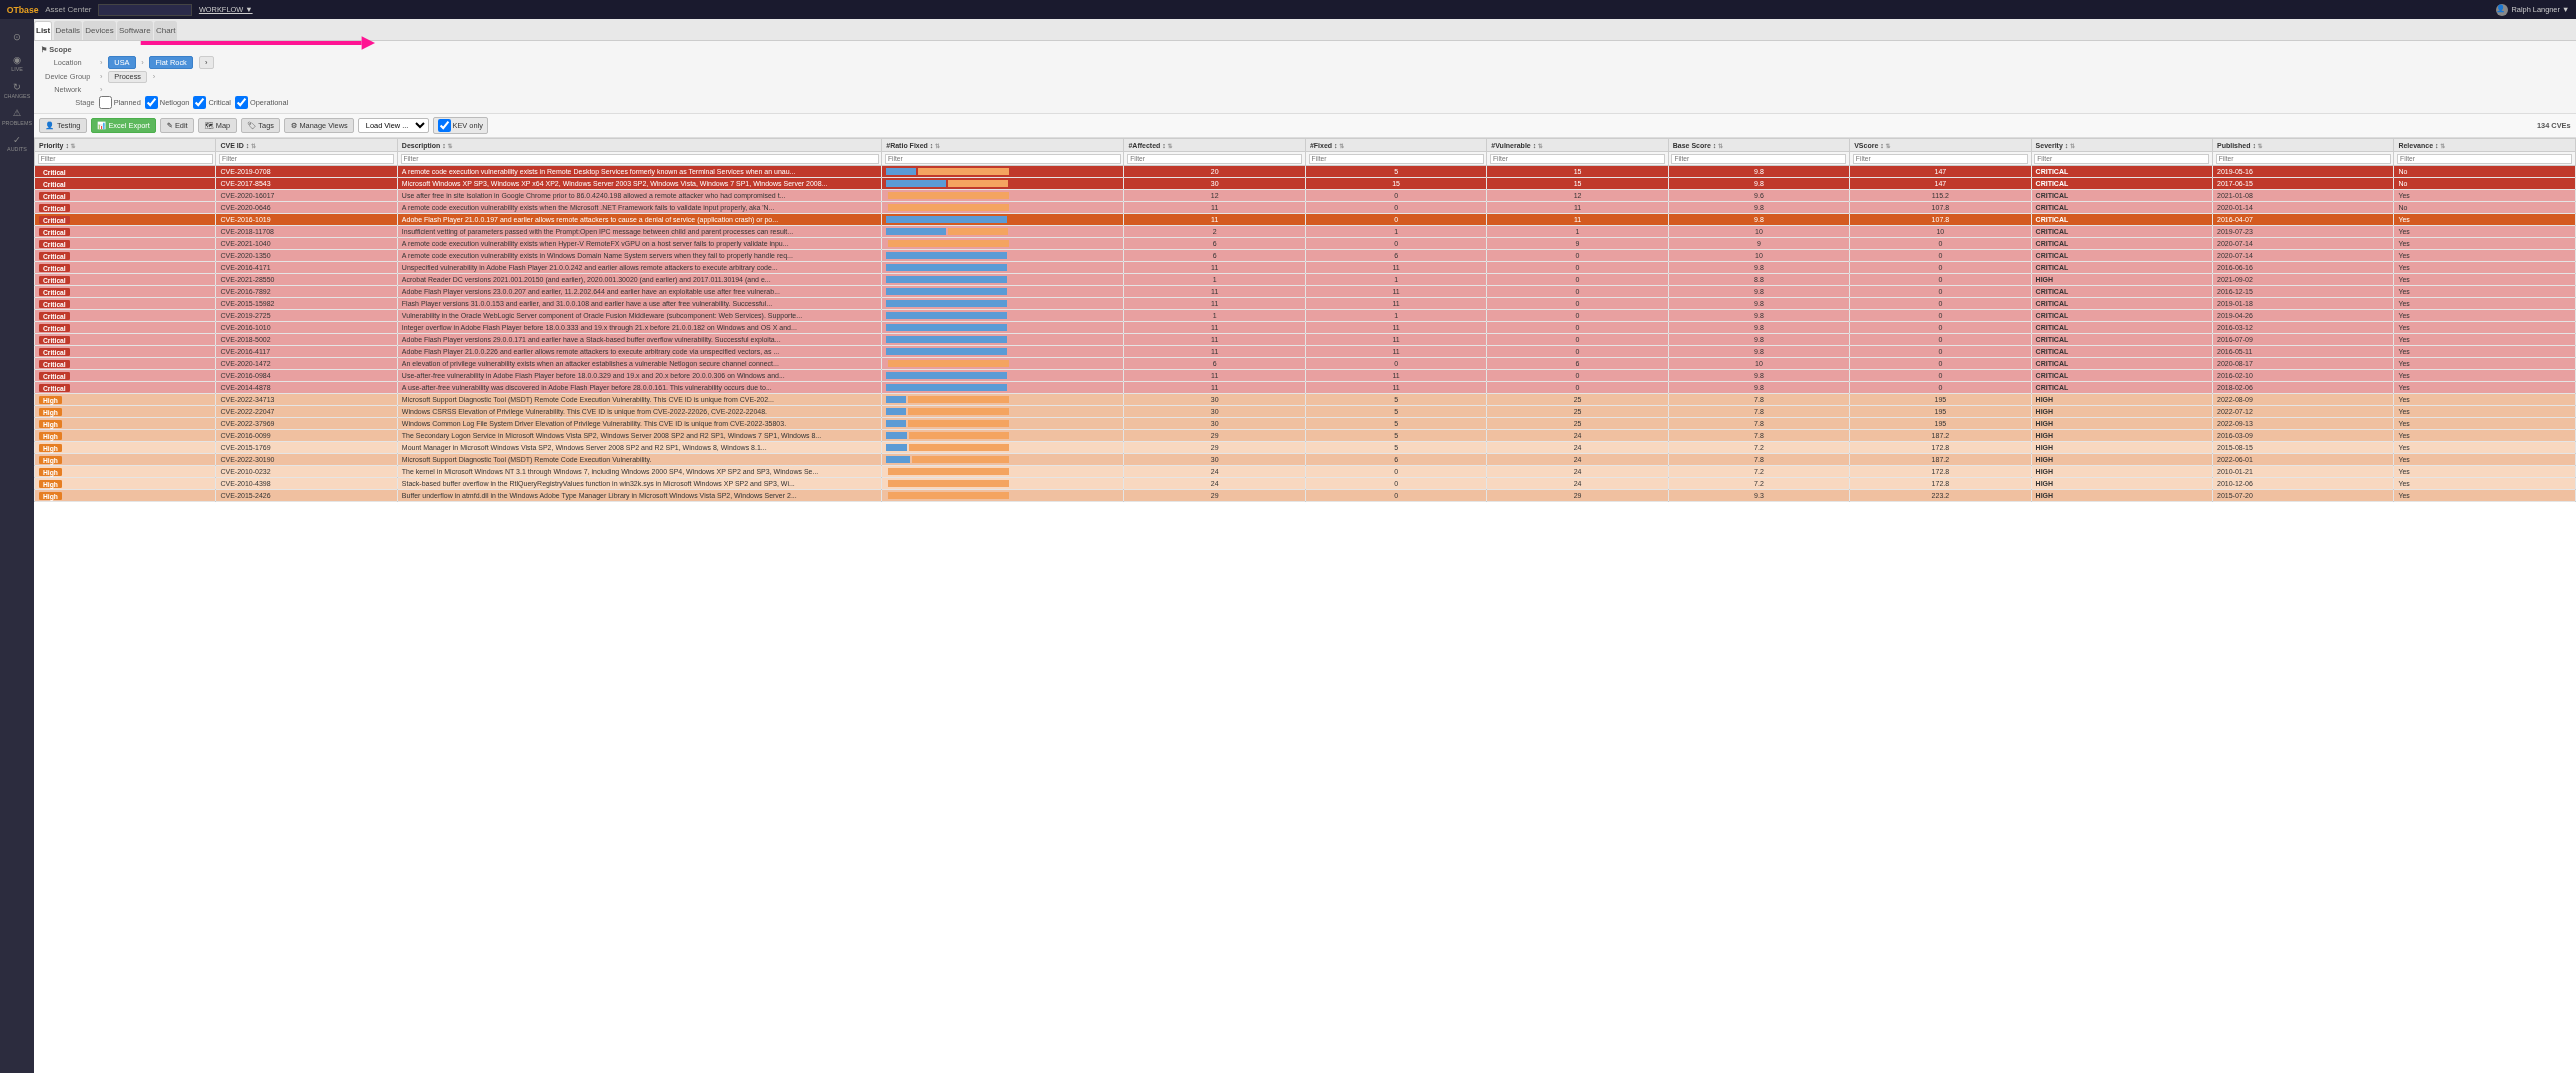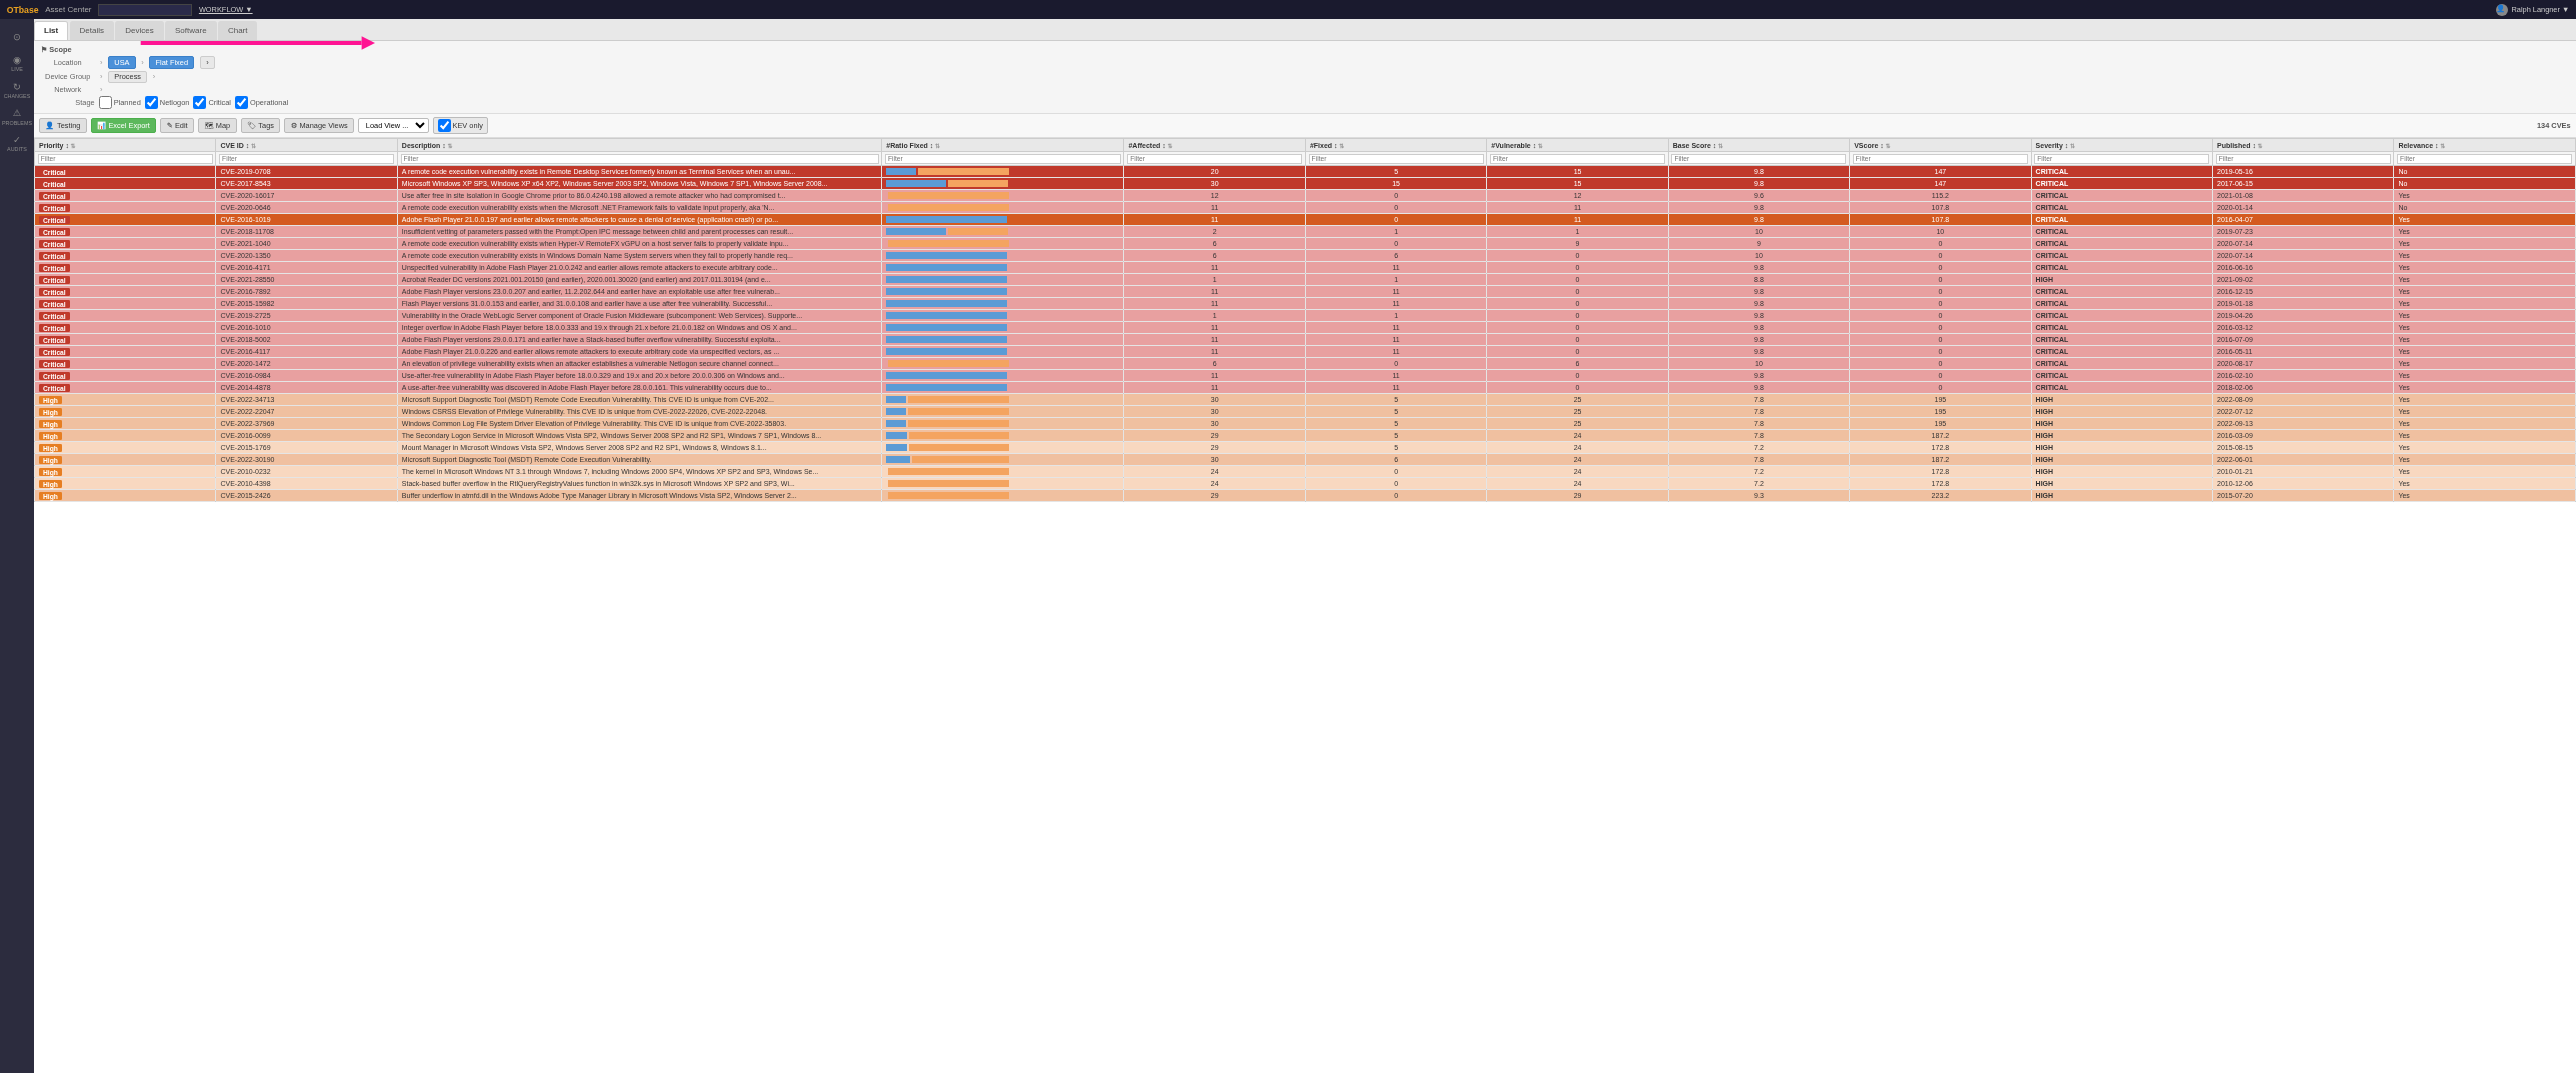--- a/index.html
+++ b/index.html
@@ -39,21 +39,21 @@
 
     
     .main { flex: 1; display: flex; flex-direction: column; overflow: hidden; background: #fff; }
 
     
     .tab-bar {
       display: flex; background: #e8e8e8; border-bottom: 0.7px solid #ccc;
       height: 21.5px; align-items: flex-end; padding-left: 0;
     }
     .tab {
-      padding: 4px 9px; cursor: pointer; font-size: 8px; color: #555;
+      padding: 4px 1px; cursor: pointer; font-size: 8px; color: #555;
       border: 0.7px solid transparent; border-bottom: none; margin-right: 1.3px;
       background: #d8d8d8; border-radius: 2.7px 2.7px 0 0; height: 19px;
       display: flex; align-items: center;
     }
     .tab.active { background: #fff; border-color: #ccc; color: #333; font-weight: bold; }
 
     
     .scope-area {
       background: #f5f5f5; border-bottom: 0.7px solid #ddd; padding: 4px 6.7px;
     }
@@ -191,21 +191,21 @@
       </svg>
     </div>
 
     <div class="scope-area">
       <div class="scope-title">⚑ Scope</div>
       <div class="scope-row">
         <span class="scope-label">Location</span>
         <span class="scope-arrow">›</span>
         <span class="scope-value selected">USA</span>
         <span class="scope-arrow">›</span>
-        <span class="scope-value selected">Flat Fixed</span>
+        <span class="scope-value selected">Flat Rock</span>
         <span class="scope-value">›</span>
       </div>
       <div class="scope-row">
         <span class="scope-label">Device Group</span>
         <span class="scope-arrow">›</span>
         <span class="scope-value">Process</span>
         <span class="scope-arrow">›</span>
       </div>
       <div class="scope-row">
         <span class="scope-label">Network</span>

